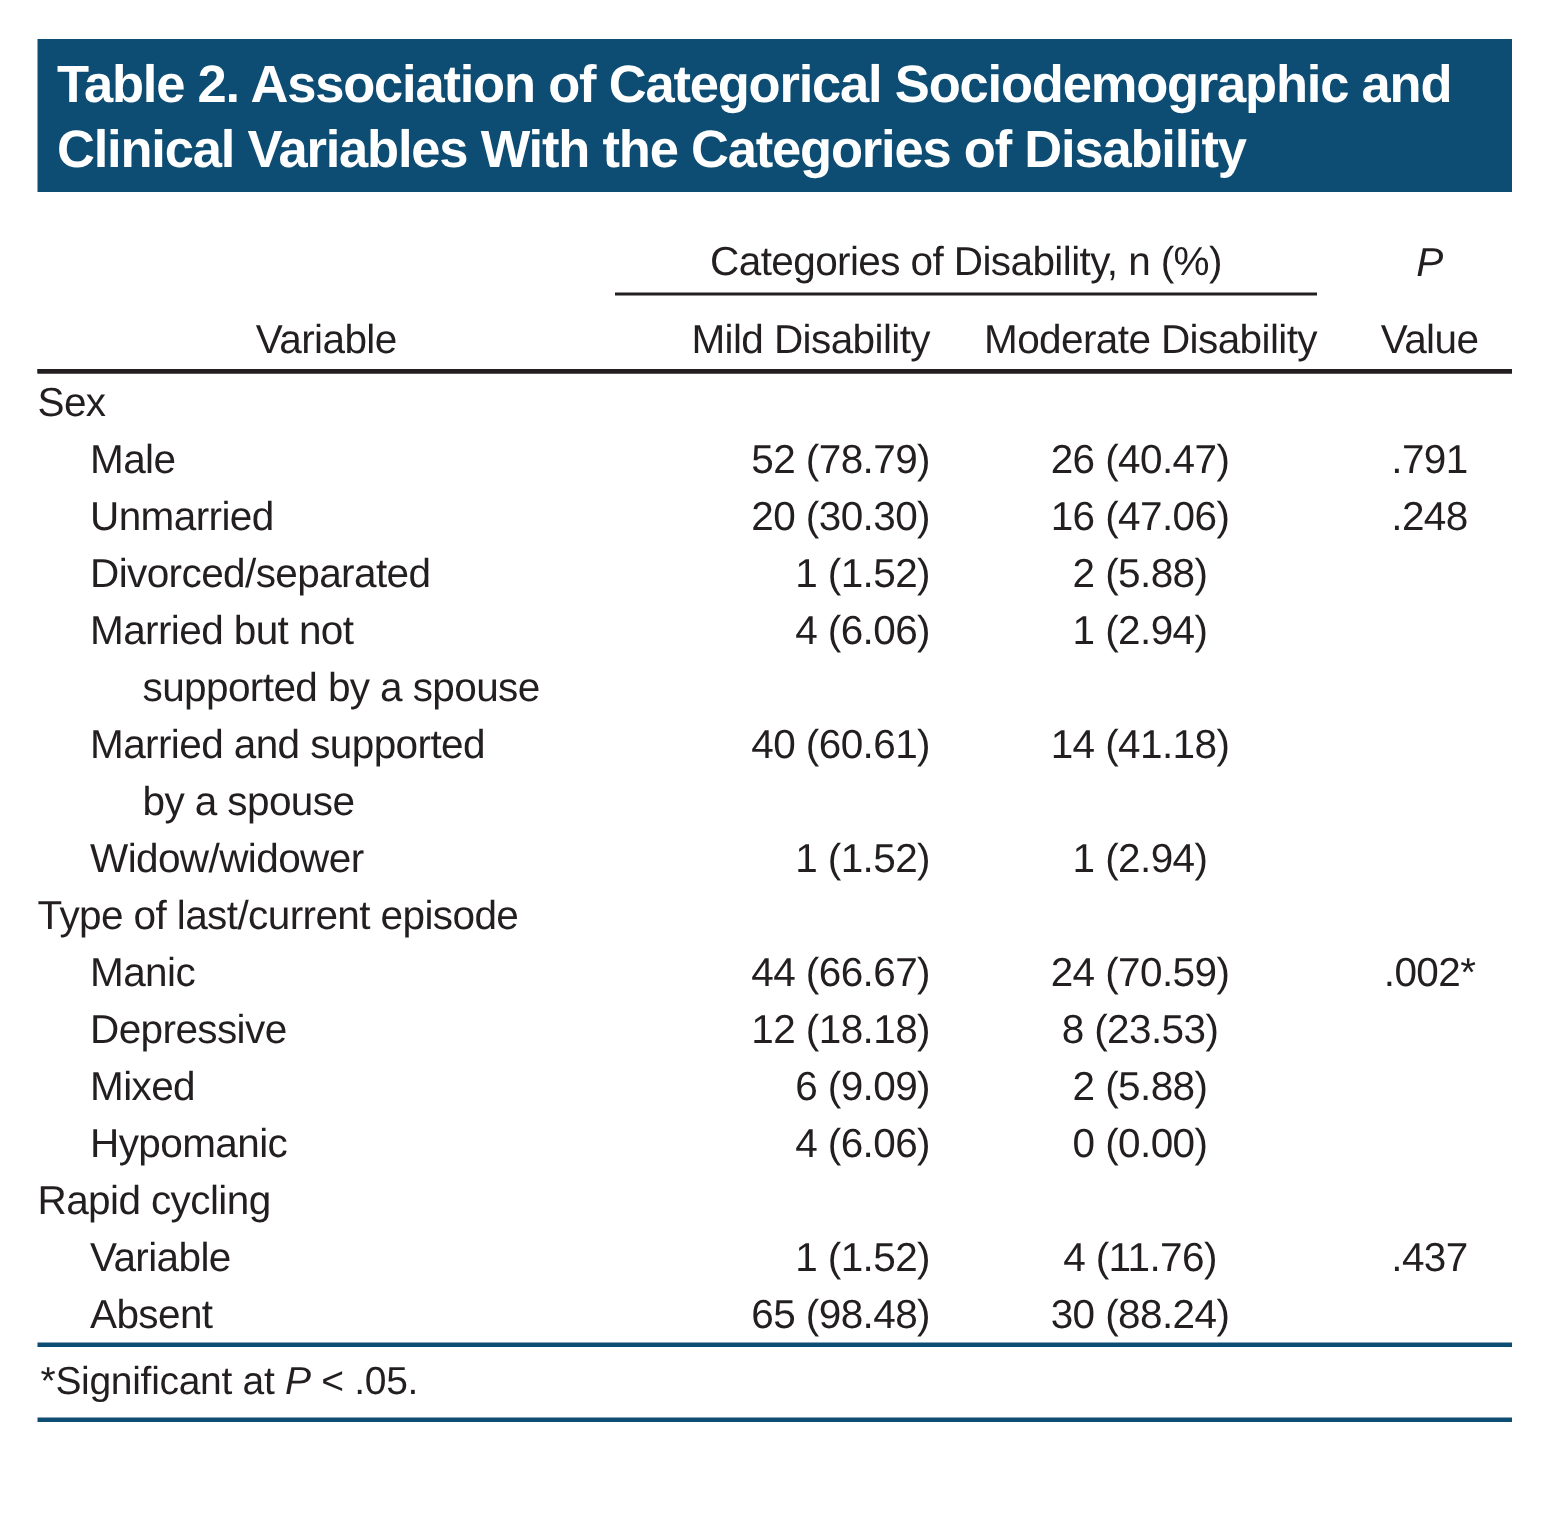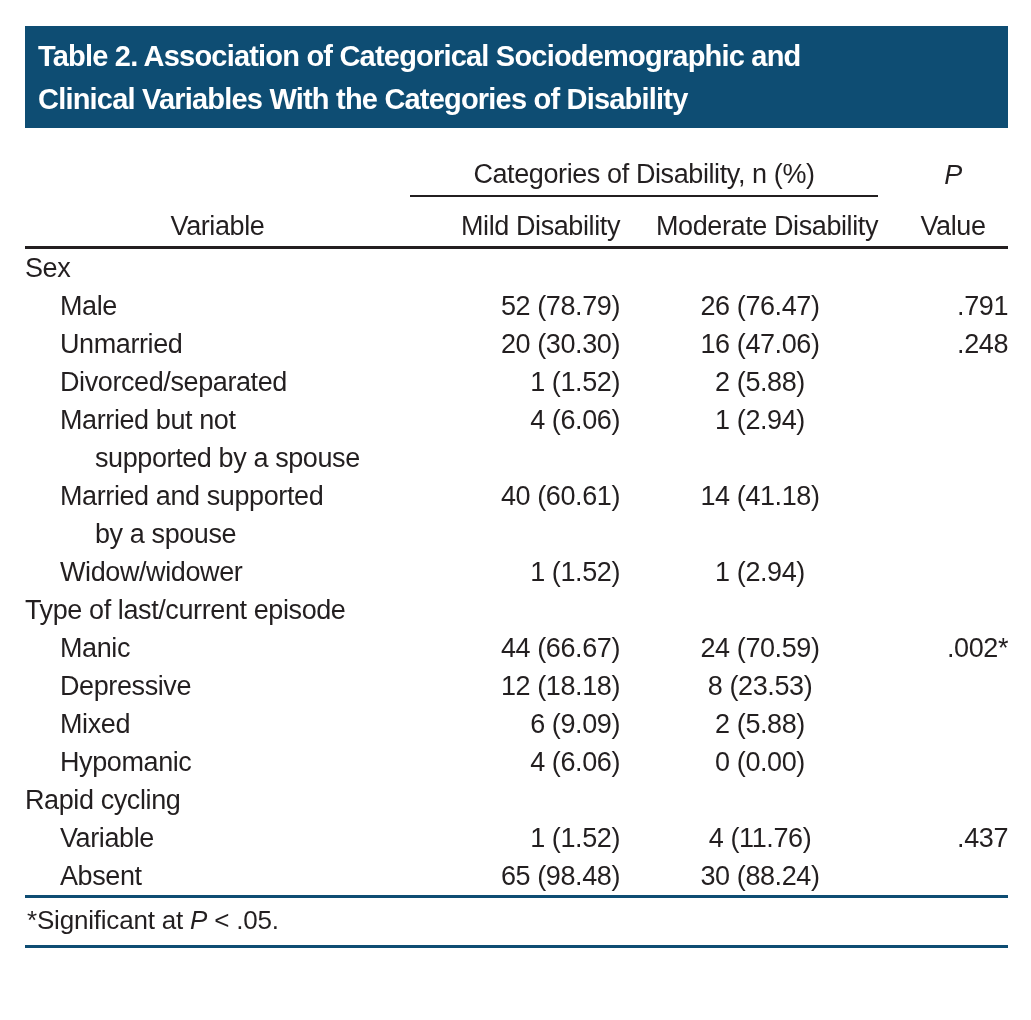--- a/index.html
+++ b/index.html
@@ -23,21 +23,21 @@
   .title-box {
     box-sizing: border-box;
     width: 983px;
     height: 102px;
     background: #0e4d73;
     padding: 9px 14px 0 13px;
   }
   .title-line {
     color: #ffffff;
     font-weight: bold;
-    font-size: 29px;
+    font-size: 35px;
     line-height: 43px;
     letter-spacing: -0.8px;
     white-space: nowrap;
   }
   
   table {
     width: 983px;
     border-collapse: collapse;
     table-layout: fixed;
     margin-top: 12px;
@@ -80,21 +80,21 @@
     vertical-align: middle;
     white-space: nowrap;
     overflow: visible;
   }
   td.lab { text-align: left; }
   td.lab.ind0 { padding-left: 0; }
   td.lab.ind1 { padding-left: 35px; }
   td.lab.ind2 { padding-left: 70px; }
   td.mild { text-align: right; }
   td.moderate { text-align: center; padding-left: 22px; }
-  td.pval { text-align: right; padding-left: 20px; }
+  td.pval { text-align: center; padding-left: 20px; }
 
   
   .rule-blue {
     width: 983px;
     height: 3px;
     background: #0e4d73;
   }
   .footnote {
     box-sizing: border-box;
     width: 983px;
@@ -138,21 +138,21 @@
     <tbody>
       <tr>
         <td class="lab ind0">Sex</td>
         <td class="mild"></td>
         <td class="moderate"></td>
         <td class="pval"></td>
       </tr>
       <tr>
         <td class="lab ind1">Male</td>
         <td class="mild">52 (78.79)</td>
-        <td class="moderate">26 (76.47)</td>
+        <td class="moderate">26 (40.47)</td>
         <td class="pval">.791</td>
       </tr>
       <tr>
         <td class="lab ind1">Unmarried</td>
         <td class="mild">20 (30.30)</td>
         <td class="moderate">16 (47.06)</td>
         <td class="pval">.248</td>
       </tr>
       <tr>
         <td class="lab ind1">Divorced/separated</td>

